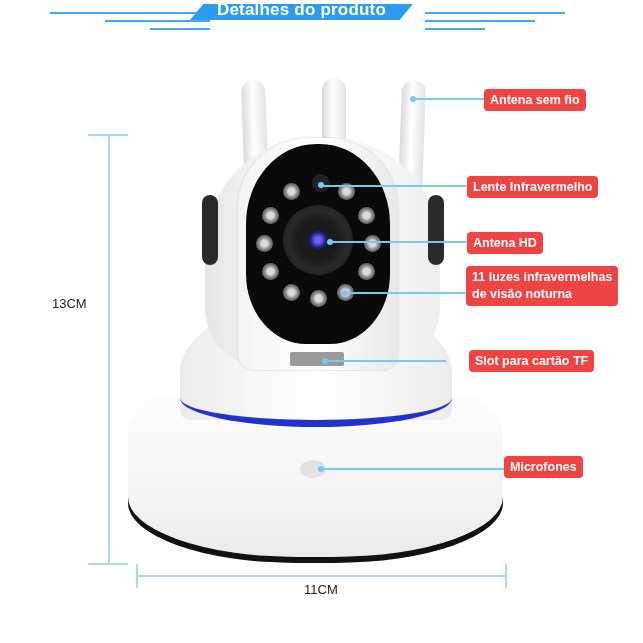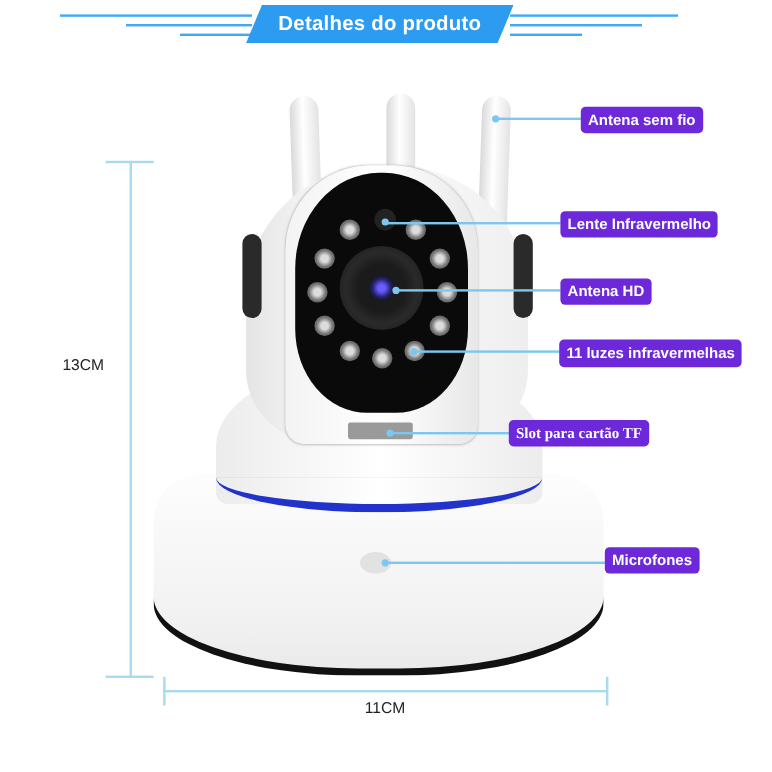--- a/index.html
+++ b/index.html
@@ -1,23 +1,23 @@
 <!DOCTYPE html>
 <html><head>
 <meta charset="utf-8">
 <style>
   html,body{margin:0;padding:0;background:#fff;}
   body{width:643px;height:643px;position:relative;overflow:hidden;font-family:"Liberation Sans","DejaVu Sans",sans-serif;}
   
   .hdr-line{position:absolute;height:2px;background:#3fa9f5;}
-  .hdr-banner{position:absolute;left:205px;top:4px;width:223px;height:32px;background:#2d9cf0;
-    clip-path:polygon(6% 0,100% 0,94% 100%,0 100%);display:flex;align-items:center;justify-content:center;}
+  .hdr-banner{position:absolute;left:190px;top:4px;width:223px;height:16px;background:#2d9cf0;
+    clip-path:polygon(6% 0,100% 0,94% 100%,0 100%);display:flex;align-items:flex-end;justify-content:center;}
   .hdr-banner span{color:#fff;font-weight:bold;font-size:17px;letter-spacing:0.2px;}
   
-  .callout{position:absolute;background:#6d28d9;color:#fff;font-weight:bold;font-size:12.5px;border-radius:4px;padding:3px 6px;line-height:16px;white-space:nowrap;}
+  .callout{position:absolute;background:#ef4444;color:#fff;font-weight:bold;font-size:12.5px;border-radius:4px;padding:3px 6px;line-height:16px;white-space:nowrap;}
   .leader{position:absolute;height:1.5px;background:#7cc7f0;}
   .dot{position:absolute;width:6px;height:6px;border-radius:50%;background:#7cc7f0;}
   
   .dim-v{position:absolute;left:108px;top:134px;width:1.5px;height:430px;background:#a8daf0;}
   .dim-cap-h{position:absolute;height:1.5px;background:#a8daf0;}
   .dim-h{position:absolute;left:136px;top:575px;width:370px;height:1.5px;background:#a8daf0;}
   .dim-cap-v{position:absolute;width:1.5px;background:#a8daf0;}
   .dim-label{position:absolute;font-size:13px;color:#222;}
   
   .antenna{position:absolute;width:24px;height:120px;border-radius:12px 12px 4px 4px;
@@ -113,21 +113,22 @@
 
 <div class="callout" style="left:484px;top:89px;">
   <span>Antena sem fio</span>
 </div>
 <div class="callout" style="left:467px;top:176px;">
   <span>Lente Infravermelho</span>
 </div>
 <div class="callout" style="left:467px;top:232px;">
   <span>Antena HD</span>
 </div>
-<div class="callout" style="left:466px;top:283px;line-height:17px;">
+<div class="callout" style="left:466px;top:266px;line-height:17px;">
   <div>11 luzes infravermelhas</div>
+  <div>de visão noturna</div>
 </div>
-<div class="callout" style="left:424px;top:350px;font-family:Liberation Serif, serif;">
+<div class="callout" style="left:469px;top:350px;">
   <span>Slot para cartão TF</span>
 </div>
 <div class="callout" style="left:504px;top:456px;">
   <span>Microfones</span>
 </div>
 
 </body></html>

